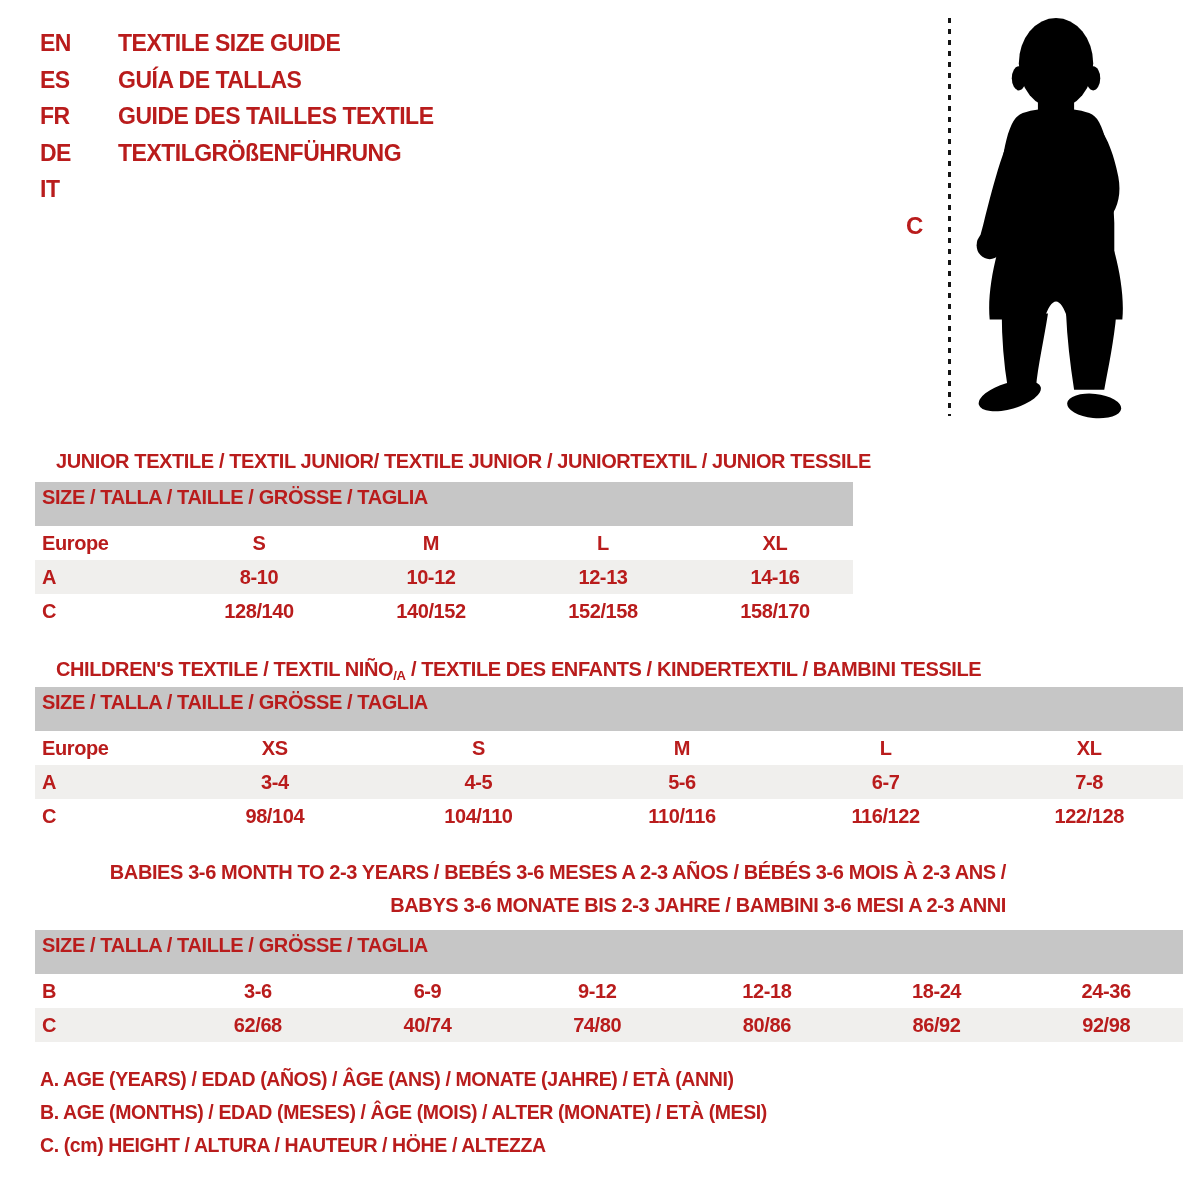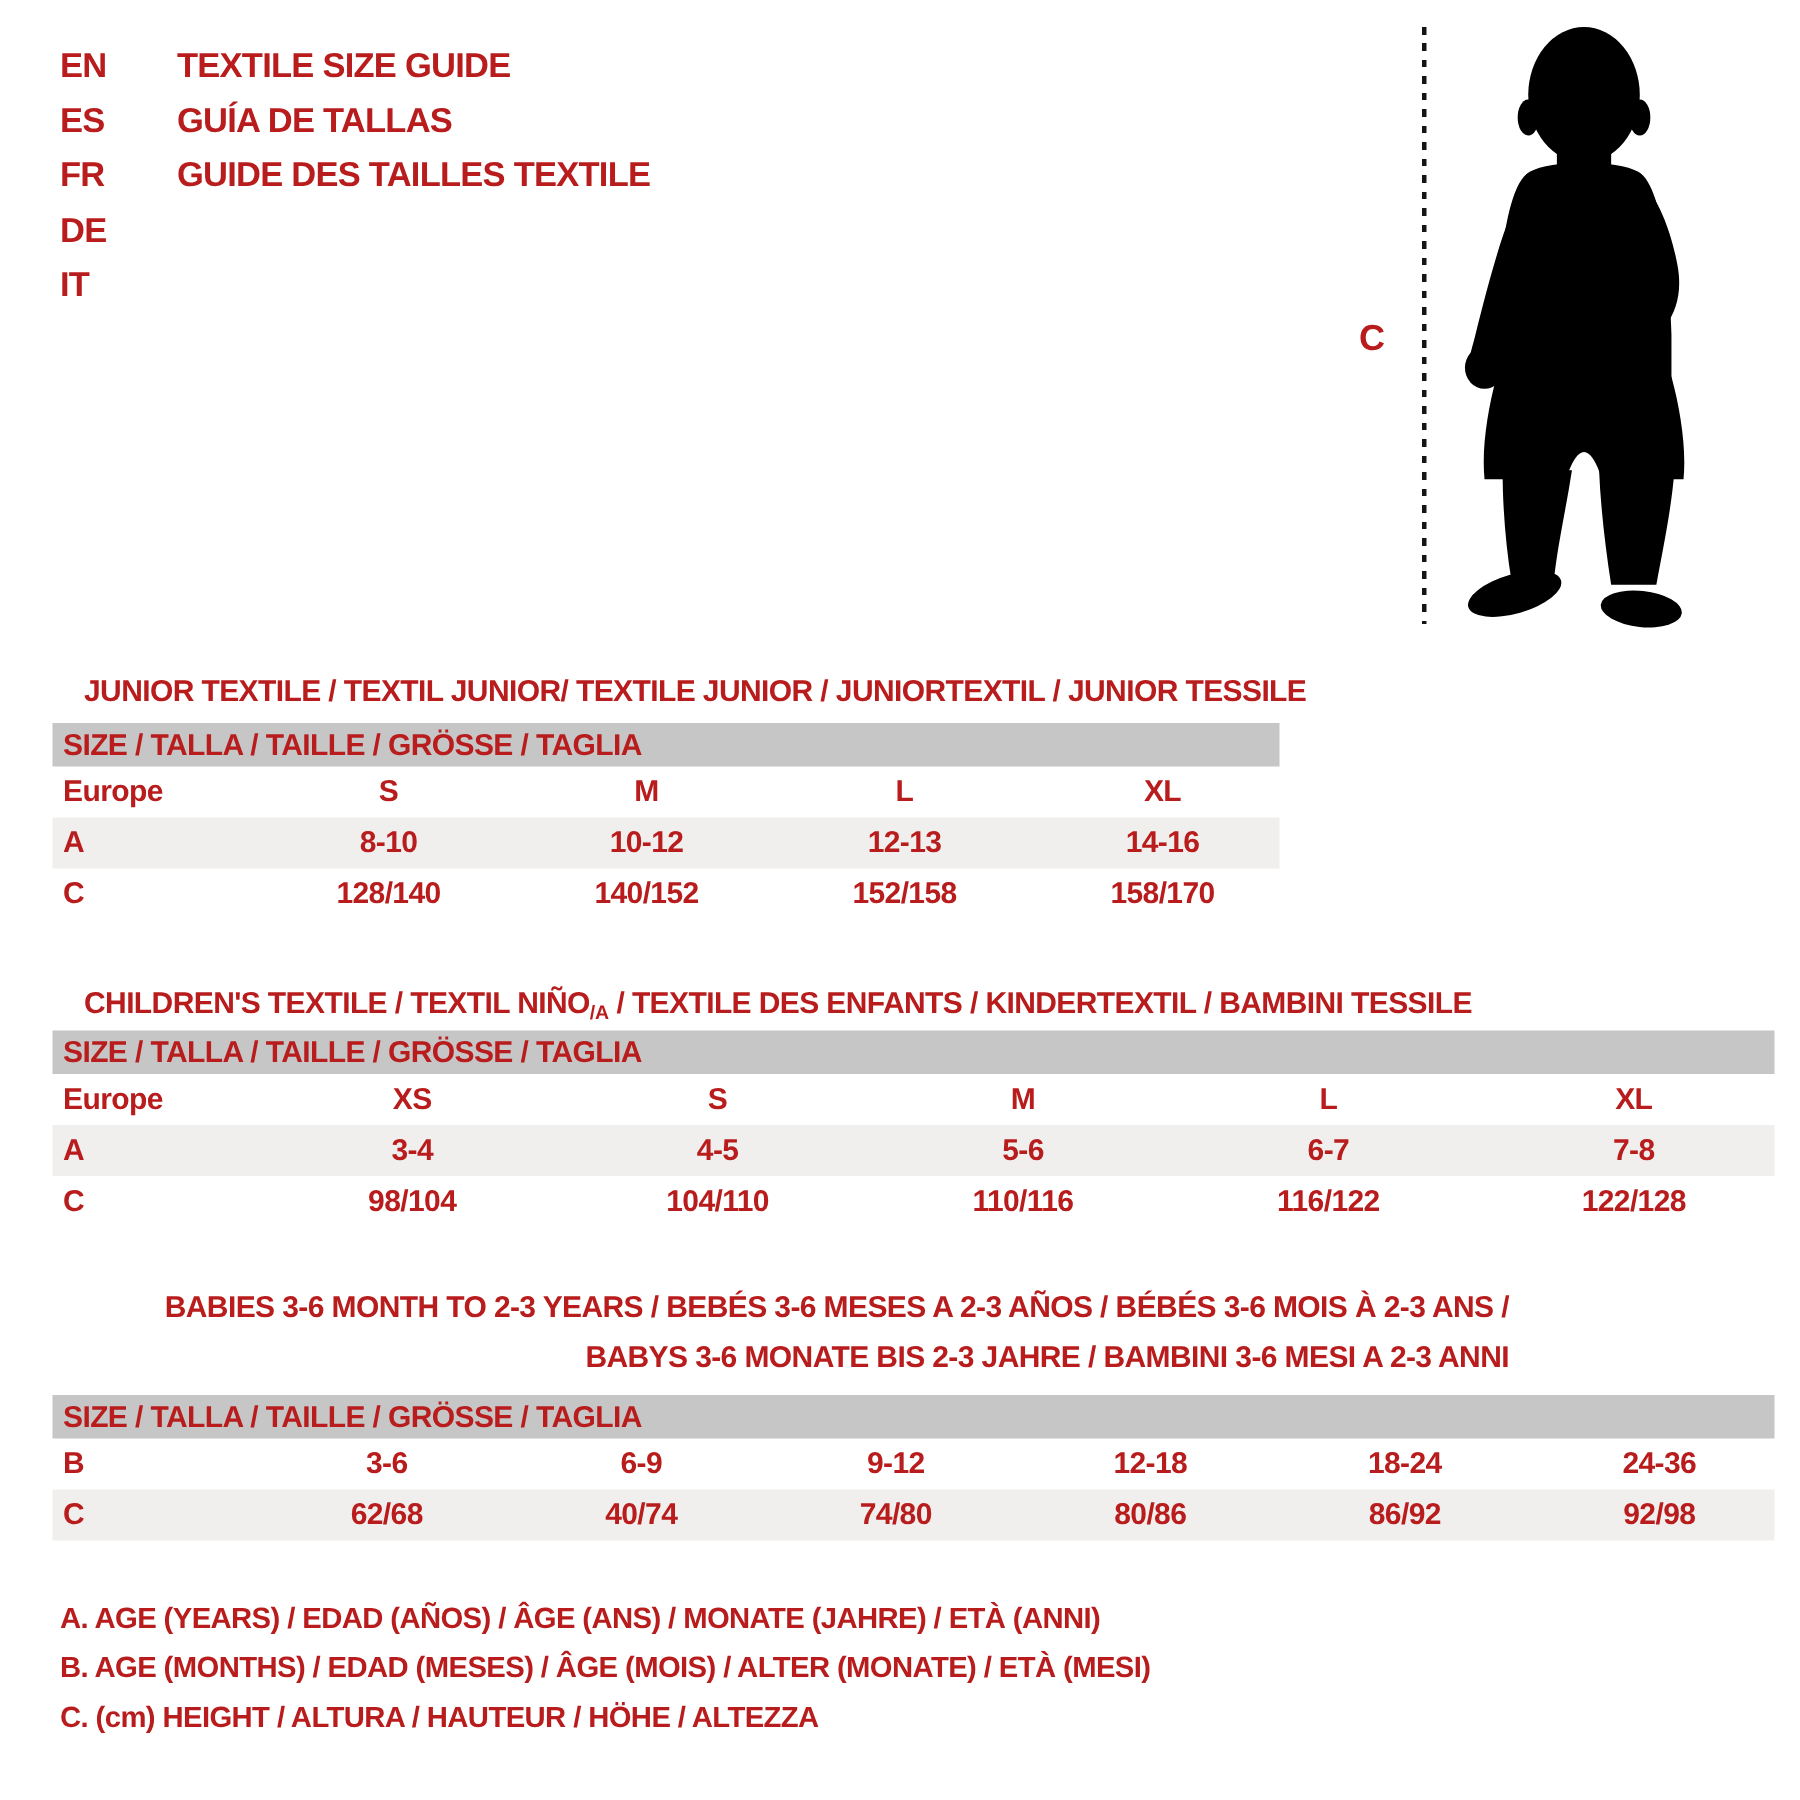--- a/index.html
+++ b/index.html
@@ -25,21 +25,21 @@
   
   .sec-title { position:absolute; left:40px; margin:16px; font-size:20px; letter-spacing:-0.4px; line-height:23px; font-weight:700;text-align:right; }
   .t1 { top:434px; }
   .t2 { top:642px; }
   .t3 { top:840px; line-height:33px; width:950px; }
   .subscript { font-size:13px; vertical-align:-4px; letter-spacing:-0.2px; }
 
   
   .stable { position:absolute; left:35px; }
   .stable .thead {
-    height:29px; line-height:30px; background:#c6c6c6; padding-left:7px;
+    height:44px; line-height:30px; background:#c6c6c6; padding-left:7px;
     font-size:20px; letter-spacing:-0.4px;
   }
   .stable .row { display:flex; height:34px; align-items:center; font-size:20px; letter-spacing:-0.4px;gap:16px; }
   .stable .row.alt { background:#f0efed; }
   .stable .lbl { flex:0 0 130px; width:130px; padding-left:7px; box-sizing:border-box; }
   .stable .cell { flex:1; text-align:center; }
   .tbl-junior   { top:482px; width:818px; }
   .tbl-children { top:687px; width:1148px; }
   .tbl-babies   { top:930px; width:1148px; }
 
@@ -60,20 +60,21 @@
     <div class="lang-row">
       <span class="lang-code">ES</span>
       <span class="lang-label">GUÍA DE TALLAS</span>
     </div>
     <div class="lang-row">
       <span class="lang-code">FR</span>
       <span class="lang-label">GUIDE DES TAILLES TEXTILE</span>
     </div>
     <div class="lang-row">
       <span class="lang-code">DE</span>
+      <span class="lang-label">TEXTILGRÖßENFÜHRUNG</span>
     </div>
     <div class="lang-row">
       <span class="lang-code">IT</span>
     </div>
   </div>
 
   <div class="measure-line"></div>
   <div class="measure-label">C</div>
   <svg class="silhouette" width="176" height="406" viewBox="0 0 172 404" aria-hidden="true">
     <g fill="#000000">

